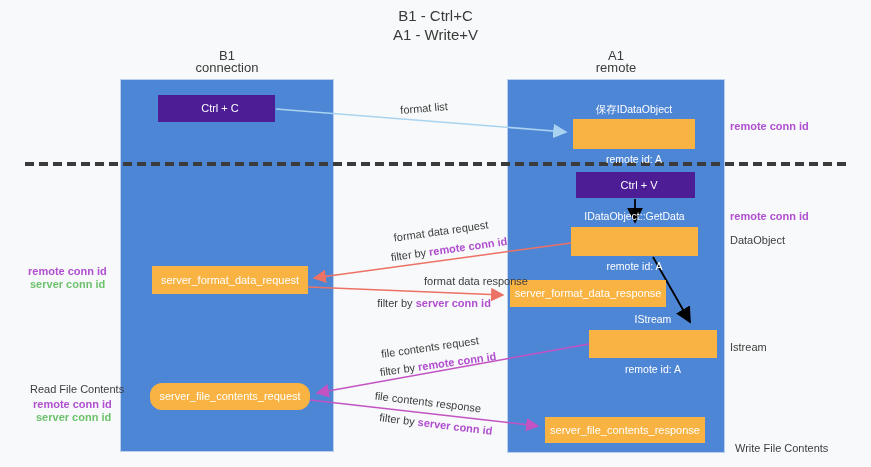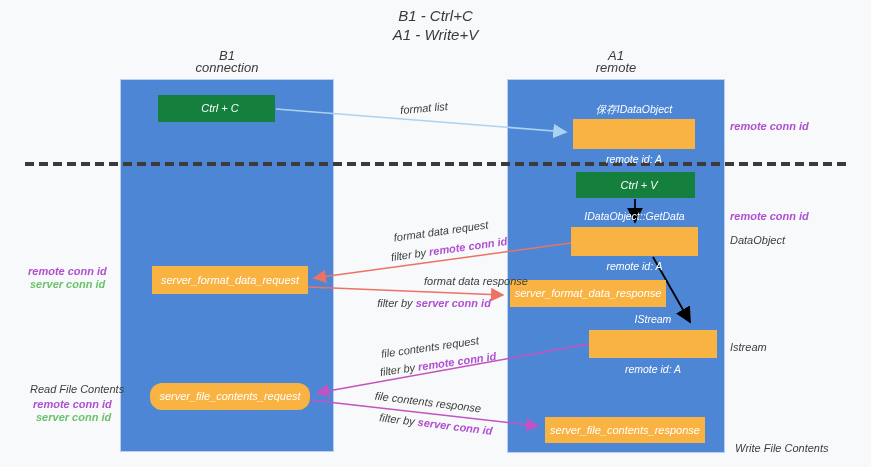--- a/index.html
+++ b/index.html
@@ -1,20 +1,19 @@
 <!DOCTYPE html>
 <html><head>
 <meta charset="utf-8">
 <style>
   html,body { margin:0; padding:0; }
   .canvas {
     position:relative; width:871px; height:467px;
     background:#f8f9fa; overflow:hidden;
     font-family:"Liberation Sans", sans-serif;
-    font-style:italic;
   }
   .title {
     position:absolute; top:6px; left:0; right:0;
     text-align:center; font-size:15px; line-height:19px; color:#3a3a3a;
   }
   .lane {
     position:absolute; background:#4e86d6;
     border:1px solid #bccfef; box-sizing:border-box;
   }
   .lane-header {
@@ -24,21 +23,21 @@
   .dashed-line {
     position:absolute; left:25px; top:162px; width:822px; height:4px;
     background:repeating-linear-gradient(90deg,#3b3b3b 0 9px,transparent 9px 14px);
   }
   .box {
     position:absolute; display:flex; flex-direction:column;
     align-items:center; justify-content:center; text-align:center;
     color:#ffffff; font-size:11px; line-height:13px; box-sizing:border-box;
   }
   .box.small { font-size:10.5px; }
-  .green  { background:#15803d;padding-left:7px; }
+  .green  { background:#4c1d95;padding-left:7px; }
   .orange { background:#f9b342;gap:37px; }
   .side-label {
     position:absolute; font-size:11px; color:#3d3d3d; white-space:nowrap;
   }
   .arrow-label {
     position:absolute; font-size:11px; color:#3d3d3d; white-space:nowrap;
     transform-origin:center center;
   }
   .purple { color:#b04fd0; font-weight:bold; }
   .greentx { color:#6cc26c; font-weight:bold; }

